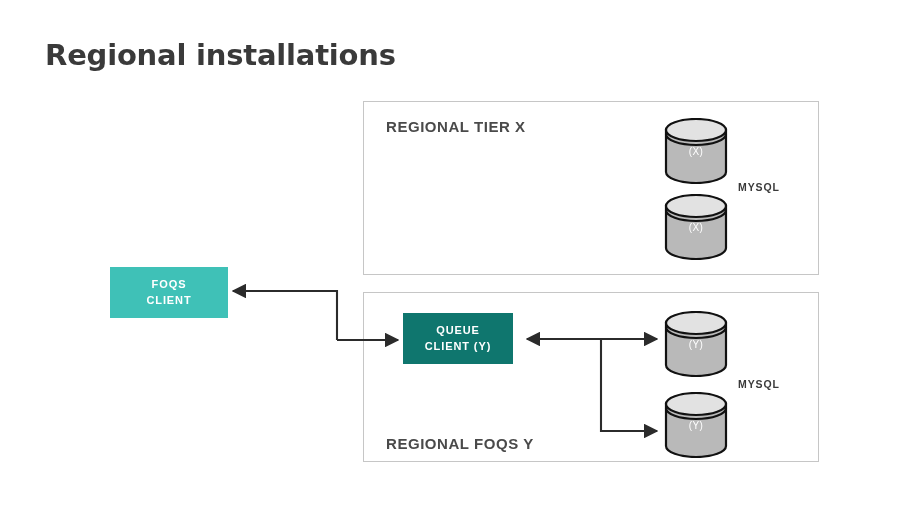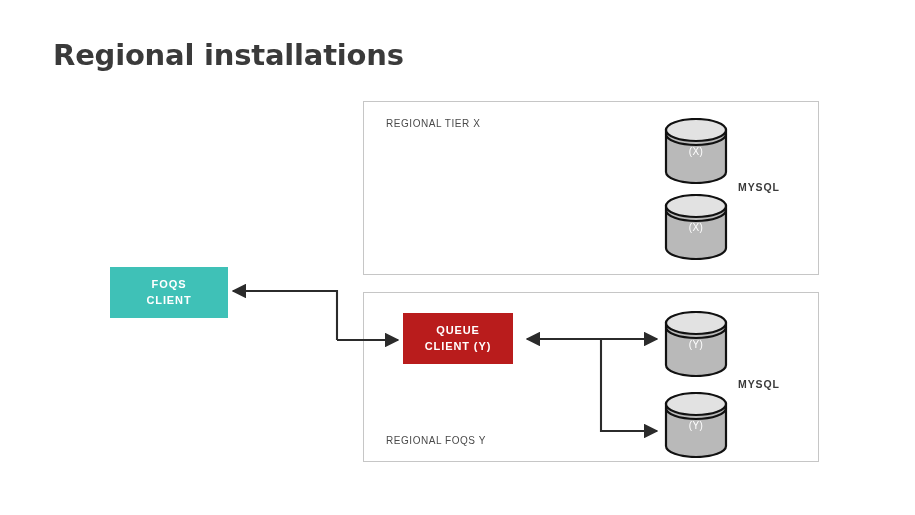--- a/index.html
+++ b/index.html
@@ -23,37 +23,36 @@
   .page-title {
     position: absolute;
     left: 45px;
     top: 38px;
     font-size: 29px;
     font-weight: bold;
     letter-spacing: -0.2px;
     color: #3a3a3a;
     font-family: "DejaVu Sans", "Liberation Sans", sans-serif;
     white-space: nowrap;
-    margin-left: 8px;
   }
 
   
   .panel {
     position: absolute;
     border: 1px solid #c6c6c6;
     background: #ffffff;
     box-sizing: border-box;
   }
   #panel-tier-x { left: 363px; top: 101px; width: 456px; height: 174px; }
   #panel-tier-y { left: 363px; top: 292px; width: 456px; height: 170px; }
 
   .panel-label {
     position: absolute;
-    font-size: 10px;
-    font-weight: normal;
+    font-size: 15px;
+    font-weight: bold;
     letter-spacing: 0.55px;
     color: #4a4a4a;
     white-space: nowrap;
     font-family: "Liberation Sans", sans-serif;
   }
   #label-tier-x { left: 386px; top: 118px; }
   #label-tier-y { left: 386px; top: 435px; }
 
   
   .proc-box {
@@ -69,21 +68,21 @@
     line-height: 1.45;
     text-align: left;
     box-sizing: border-box;
   }
   #box-foqs-client {
     left: 110px; top: 267px; width: 118px; height: 51px;
     background: #3fc1b7;
   }
   #box-queue-service {
     left: 403px; top: 313px; width: 110px; height: 51px;
-    background: #b91c1c;
+    background: #0f766e;
   }
   .proc-box .line { display: block; white-space: nowrap; }
 
   
   .db {
     position: absolute;
     width: 66px;
     height: 66px;
   }
   .db svg { display: block; width: 66px; height: 66px; }

